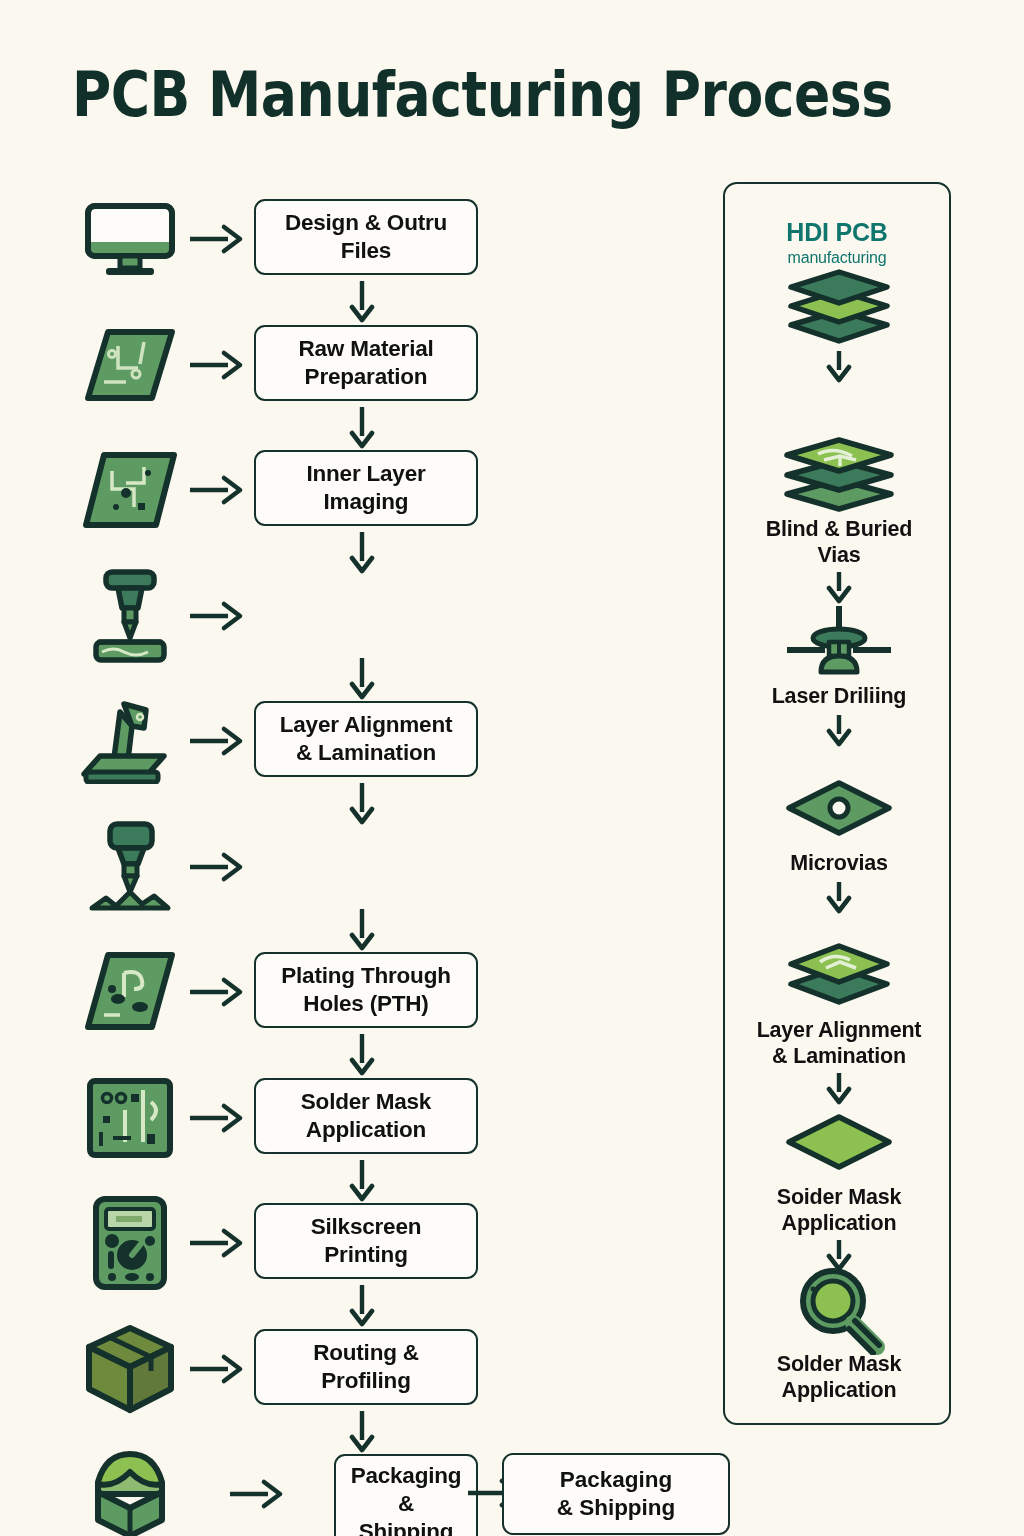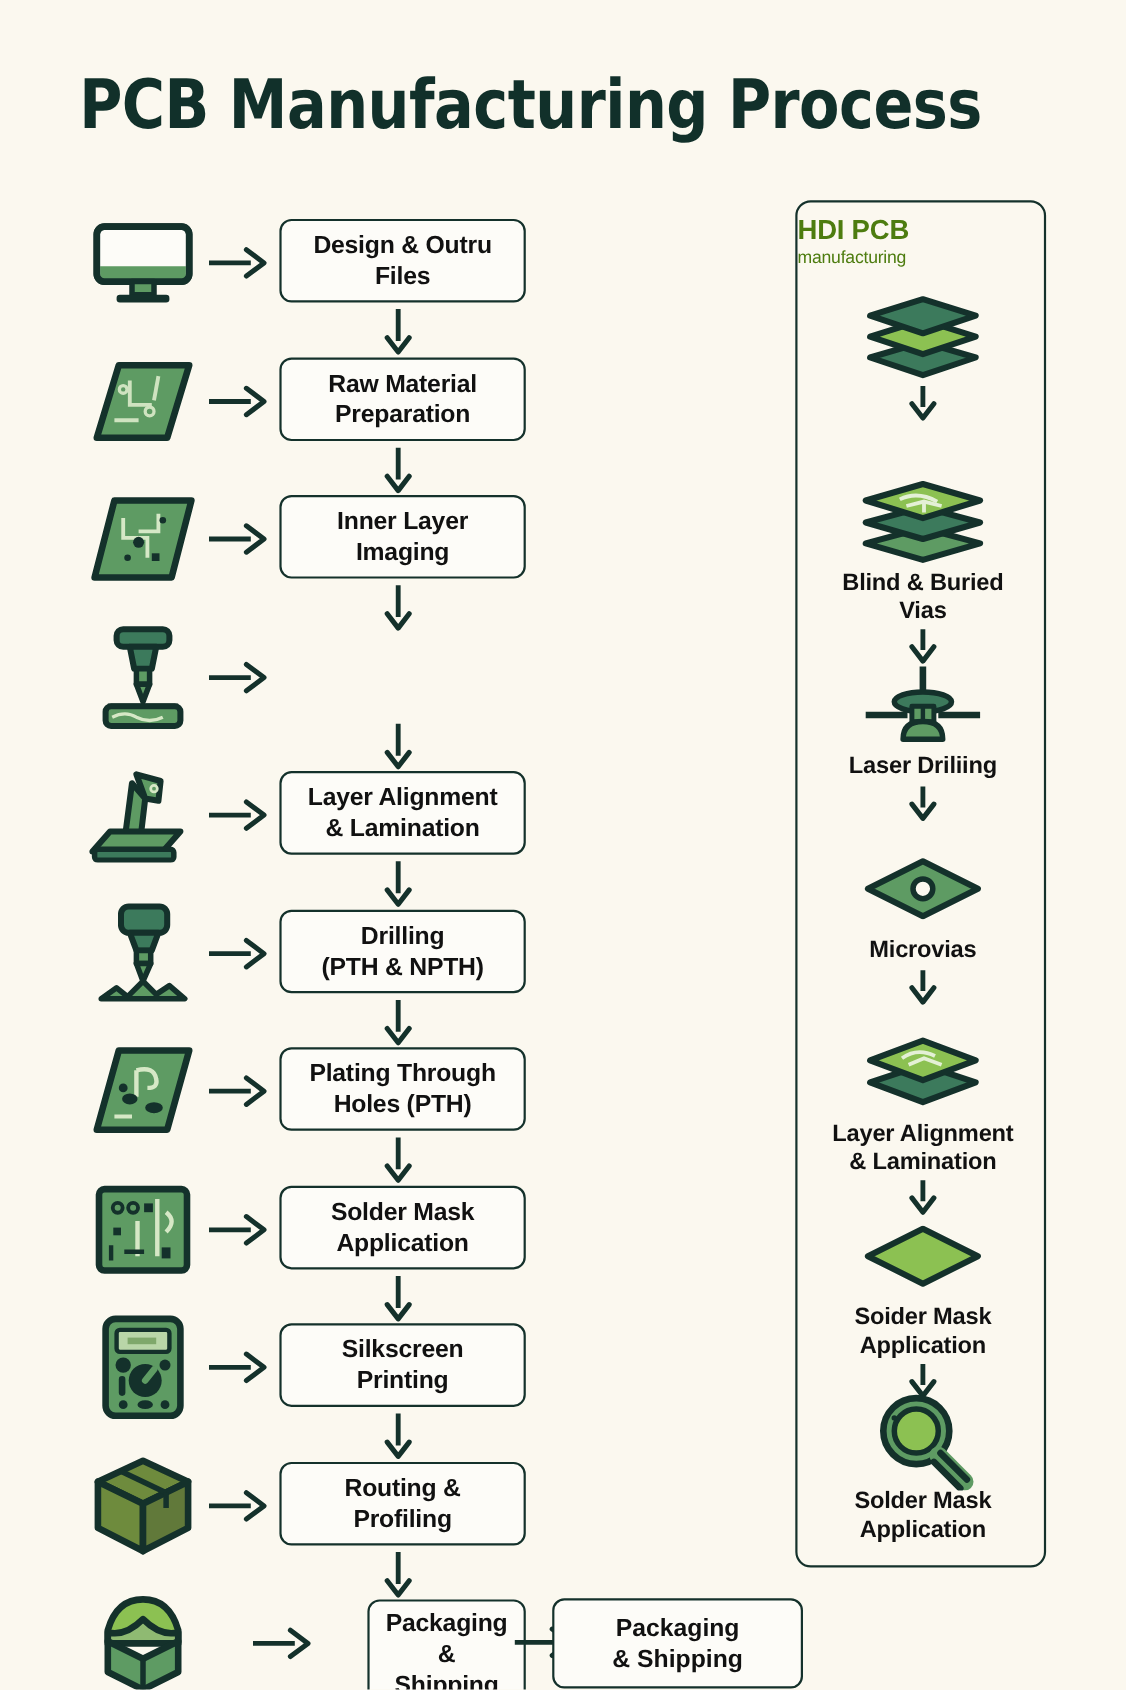--- a/index.html
+++ b/index.html
@@ -100,24 +100,25 @@
     left: 723px;
     top: 182px;
     width: 228px;
     height: 1243px;
     border: 2.6px solid #14312b;
     border-radius: 14px;
     background: #fbf8ef;
     box-sizing: border-box;
   }
   .panel-title {
-    margin-top: 9px;
+    text-align: center;
+    margin-top: 32px;
     font-size: 25px;
     font-weight: 700;
-    color: #4d7c0f;
+    color: #0f766e;
     line-height: 1.28;
     letter-spacing: -0.2px;
   }
   .panel-title .sub {
     display: block;
     font-weight: 400;
     font-size: 16px;
   }
   .hdi-item {
     position: absolute;
@@ -323,23 +324,20 @@
             <rect x="40" y="44" width="13" height="12" fill="#5E9B63" stroke="#14312B" stroke-linejoin="round" stroke-linecap="round" stroke-width="5"></rect>
             <path d="M40 56 H53 L46 72 Z" fill="#5E9B63" stroke="#14312B" stroke-linejoin="round" stroke-linecap="round" stroke-width="5"></path>
             <path d="M8 88 L22 78 L32 86 L46 72 L58 84 L70 76 L84 88 Z" fill="#5E9B63" stroke="#14312B" stroke-linejoin="round" stroke-linecap="round" stroke-width="5"></path>
           </svg>
         </div>
         <div class="arrow-cell">
           <svg width="60" height="34" viewBox="0 0 60 34">
             <line x1="2" y1="17" x2="40" y2="17" stroke="#14312B" stroke-width="4.4"></line>
             <polyline points="36,5 52,17 36,29" fill="none" stroke="#14312B" stroke-width="4.6" stroke-linecap="round" stroke-linejoin="round"></polyline>
           </svg>
-        </div>
-        <div class="step-box">
-          <span>Drilling<br>(PTH &amp; NPTH)</span>
         </div>
       </div>
       <div class="vconn" style="top: 906.5px;">
         <svg width="30" height="44" viewBox="0 0 30 44">
           <line x1="15" y1="2" x2="15" y2="31" stroke="#14312B" stroke-width="4.4"></line>
           <polyline points="5,28 15,41 25,28" fill="none" stroke="#14312B" stroke-width="4.6" stroke-linecap="round" stroke-linejoin="round"></polyline>
         </svg>
       </div>
       <div class="row" style="top: 952px;">
         <div class="icon-cell">

